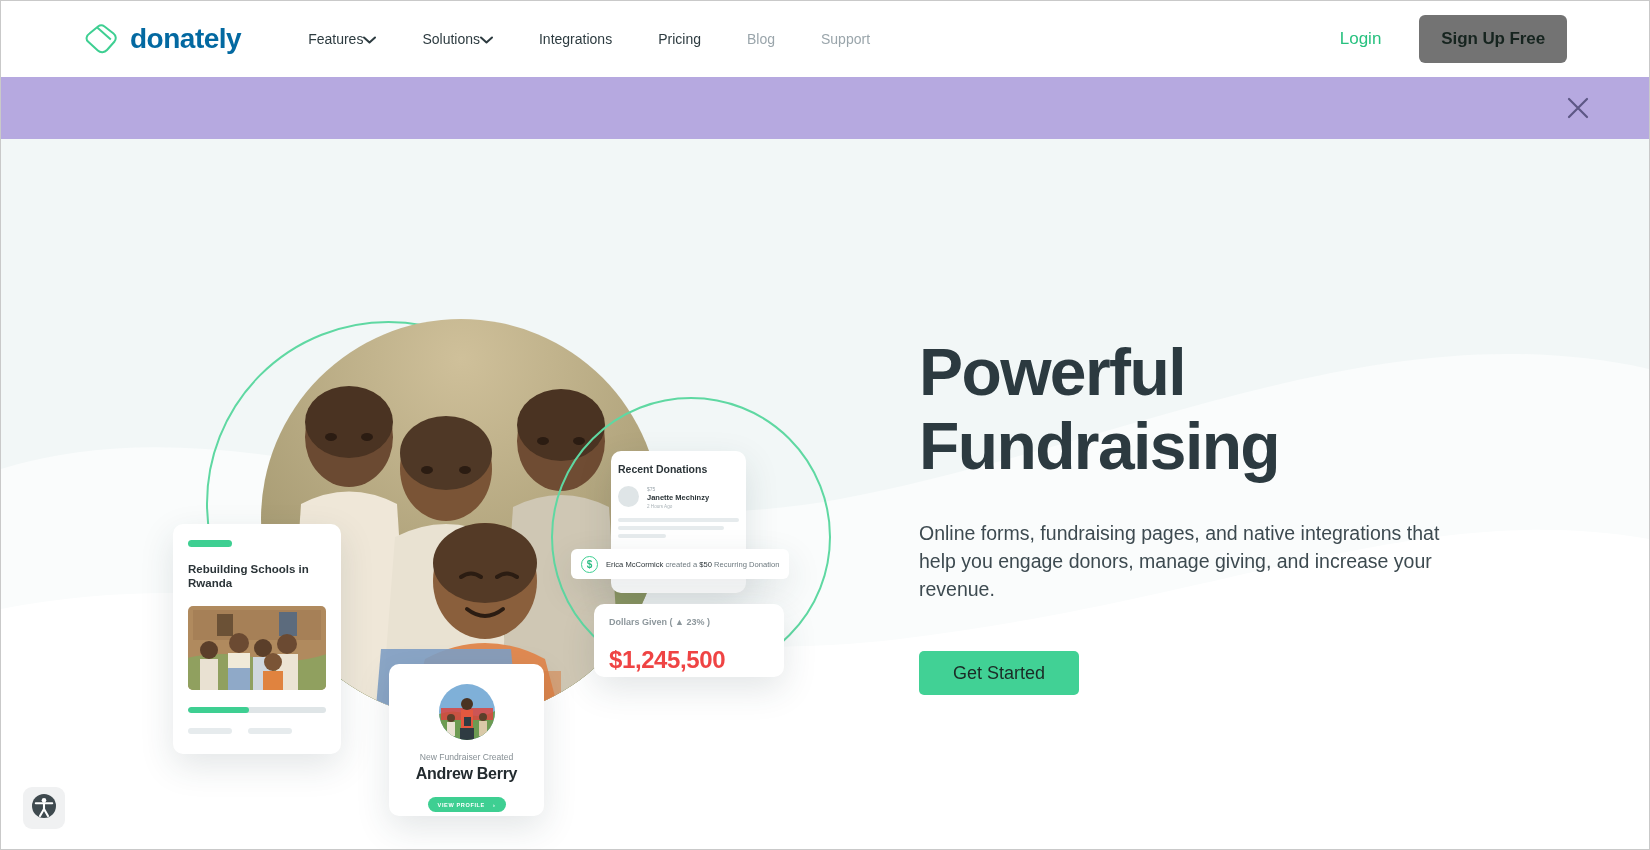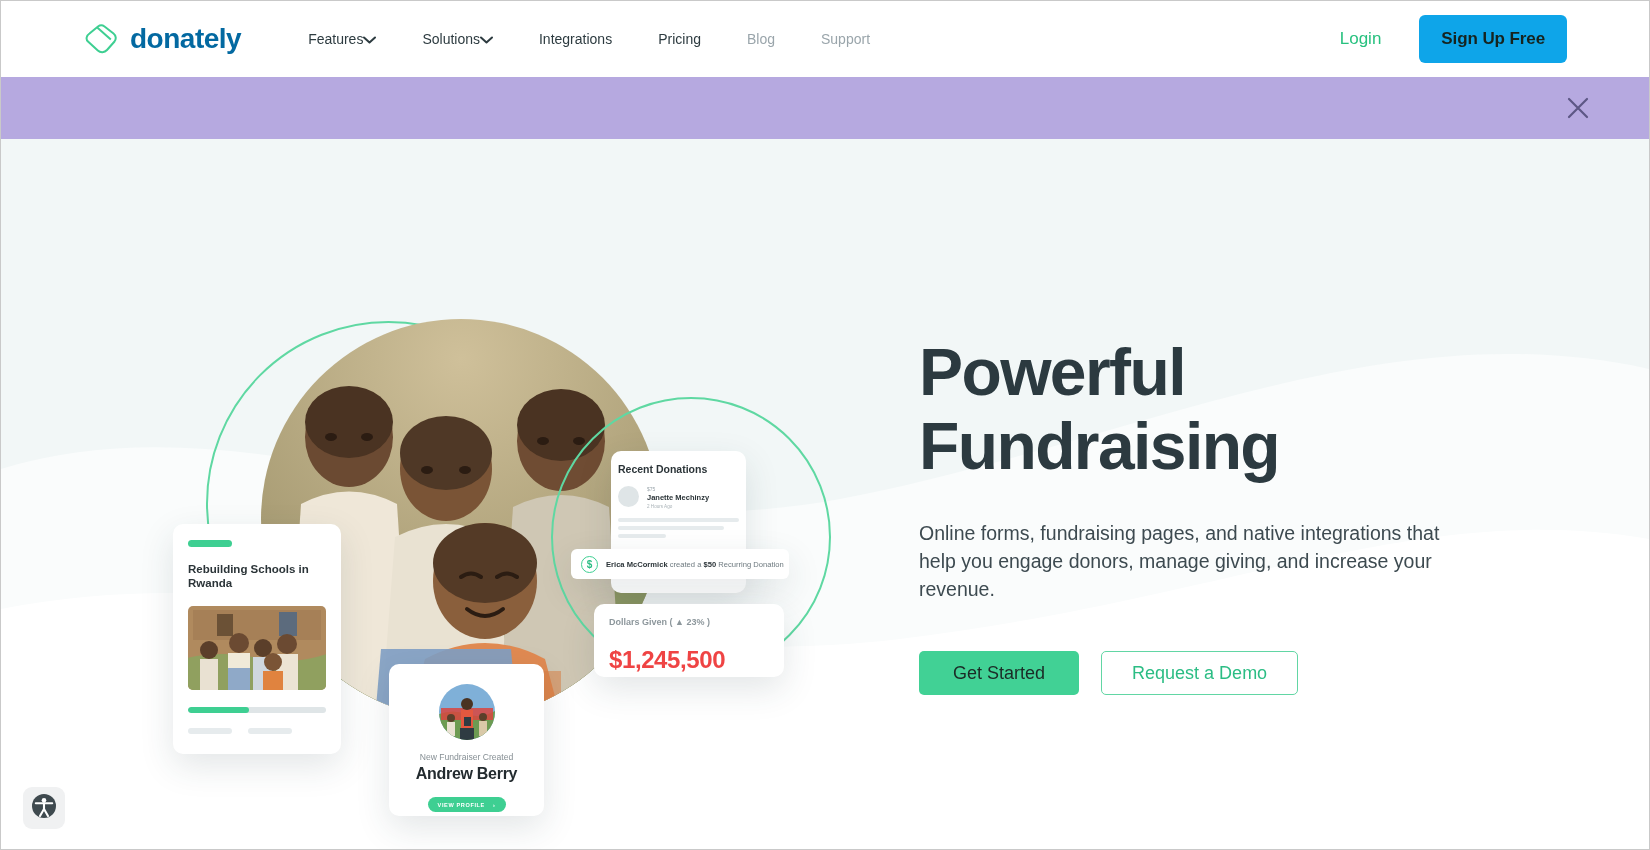--- a/index.html
+++ b/index.html
@@ -25,21 +25,21 @@
   .nav-links { display: flex; align-items: center; gap: 0px; }
   .nav-link {
     font-size: 14px; color: #2d3b40; padding: 0 23px; cursor: pointer;
     display: flex; align-items: flex-start; white-space: nowrap;
   }
   .nav-link.muted { color: #9aa5ab; }
   .caret { display:inline-block; width: 13px; height: 8px; }
   .nav-right { margin-left: auto; display: flex; align-items: center; gap: 38px; }
   .login-link { font-size: 17px; color: #27c17f; cursor: pointer; }
   .signup-btn {
-    background: #0ea5e9; color: #16241f; font-size: 17px; font-weight: 700;
+    background: #737373; color: #16241f; font-size: 17px; font-weight: 700;
     border: none; border-radius: 6px; padding: 14px 22px; cursor: pointer;
     font-family: inherit; letter-spacing: -0.1px;
   }
 
   
   .banner {
     position: relative; height: 62px; background: #b6a9e0;
     display: flex; align-items: center; padding: 0 82px;
     z-index: 19;
   }
@@ -131,21 +131,21 @@
     left: 420px; top: 370px; width: 218px; height: 30px;
     display: flex; align-items: center; gap: 8px; padding: 0 10px;
     border-radius: 6px;
   }
   .toast-icon {
     width: 17px; height: 17px; border-radius: 50%; border: 1.3px solid #3ecf92;
     display:flex; align-items:center; justify-content:center; flex:none;
     color: #2bbd84; font-size: 10px; font-weight: 700;
   }
   .toast-text { font-size: 7.6px; color: #6d797f; white-space: nowrap; }
-  .toast-text b { color: #2b3438; font-weight: 700; }
+  .toast-text b { color: #2b3438; font-weight: 400; }
 
   
   .card-dollars { left: 443px; top: 425px; width: 190px; height: 73px; padding: 13px 15px; }
   .dg-label { font-size: 9px; color: #8d979c; font-weight: bold; }
   .dg-value { margin-top: 19px; font-size: 24px; font-weight: 700; color: #ef4444; letter-spacing: -0.4px; }
 
   
   .card-profile {
     left: 238px; top: 485px; width: 155px; height: 152px;
     padding: 14px 12px; text-align: center;
@@ -381,21 +381,20 @@
 
     <div class="hero-right">
       <h1 class="hero-title">
         <br>
         <span>Powerful</span><br>
         <span>Fundraising</span>
       </h1>
       <p class="hero-sub">Online forms, fundraising pages, and native integrations that help you engage donors, manage giving, and increase your revenue.</p>
       <div class="hero-btns">
         <button class="btn-primary">Get Started</button>
-        <button class="btn-secondary">Request a Demo</button>
       </div>
     </div>
 
     <div class="a11y">
       <span>
         <svg width="26" height="26" viewBox="0 0 26 26">
           <circle cx="13" cy="13" r="12" fill="#3f4a4f"></circle>
           <circle cx="13" cy="7.2" r="2.3" fill="#ffffff"></circle>
           <path d="M4.8 10.3 L21.2 10.3" stroke="#ffffff" stroke-width="2.1" stroke-linecap="round"></path>
           <path d="M13 10.3 L13 16 L9 23 M13 16 L17 23" stroke="#ffffff" stroke-width="2.1" stroke-linecap="round" fill="none"></path>

